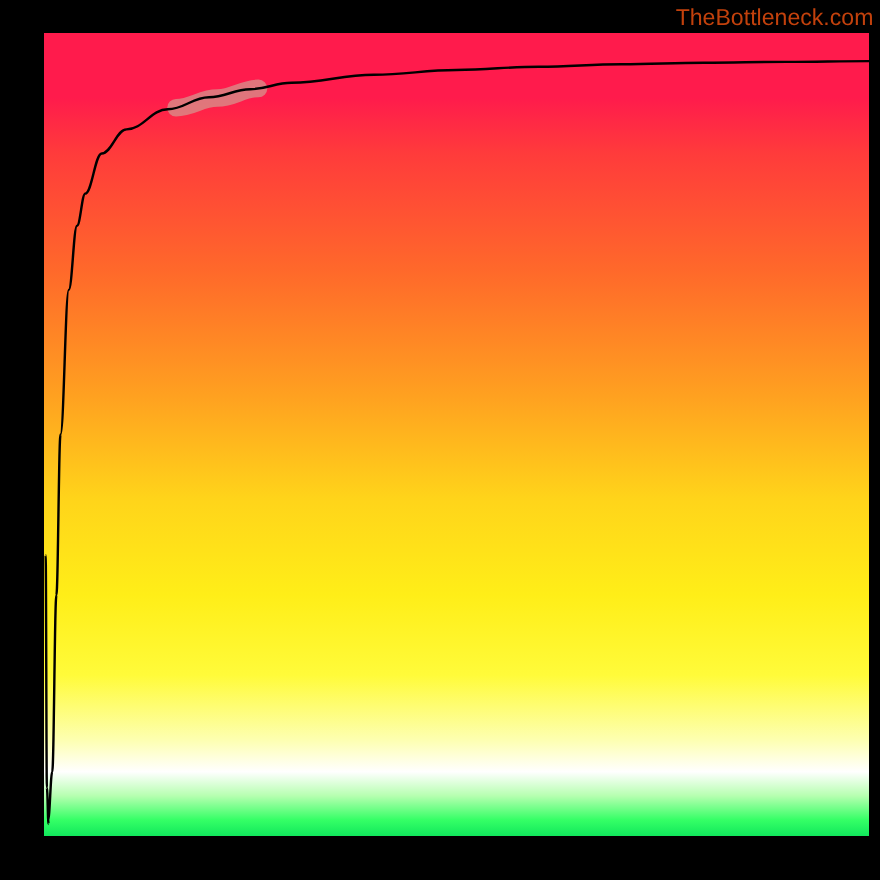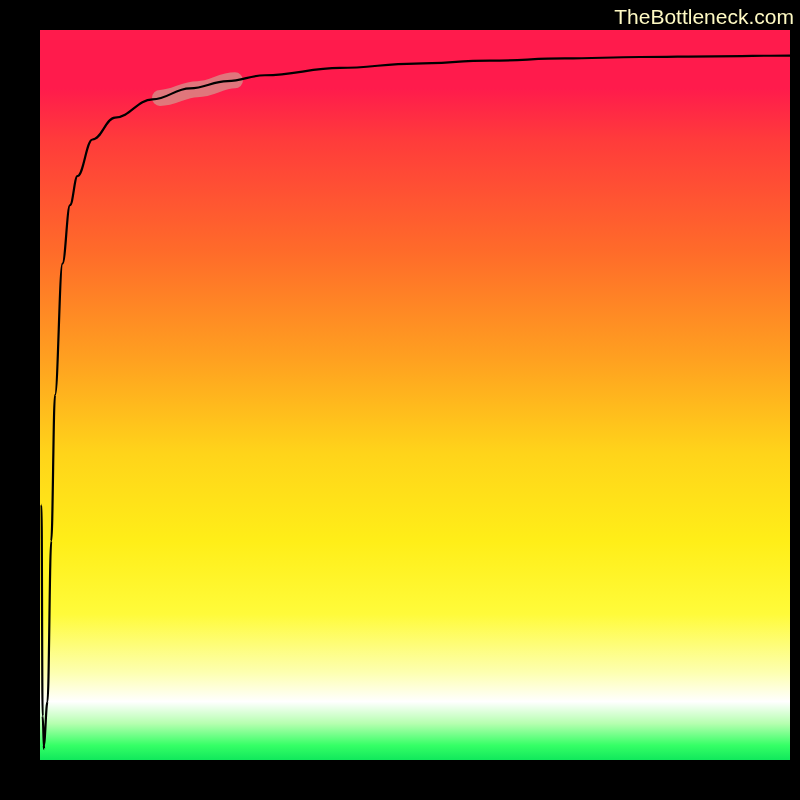--- a/index.html
+++ b/index.html
@@ -8,21 +8,21 @@
     height: 800px;
     background: #000;
     font-family: Arial, Helvetica, sans-serif;
     position: relative;
     overflow: hidden;
   }
   .attribution {
     position: absolute;
     top: 5px;
     right: 6px;
-    color: #fef9c3;
+    color: #c2410c;
     font-size: 21px;
     font-weight: 400;
     z-index: 10;
   }
   .plot-area {
     position: absolute;
     left: 40px;
     top: 30px;
     width: 750px;
     height: 730px;

